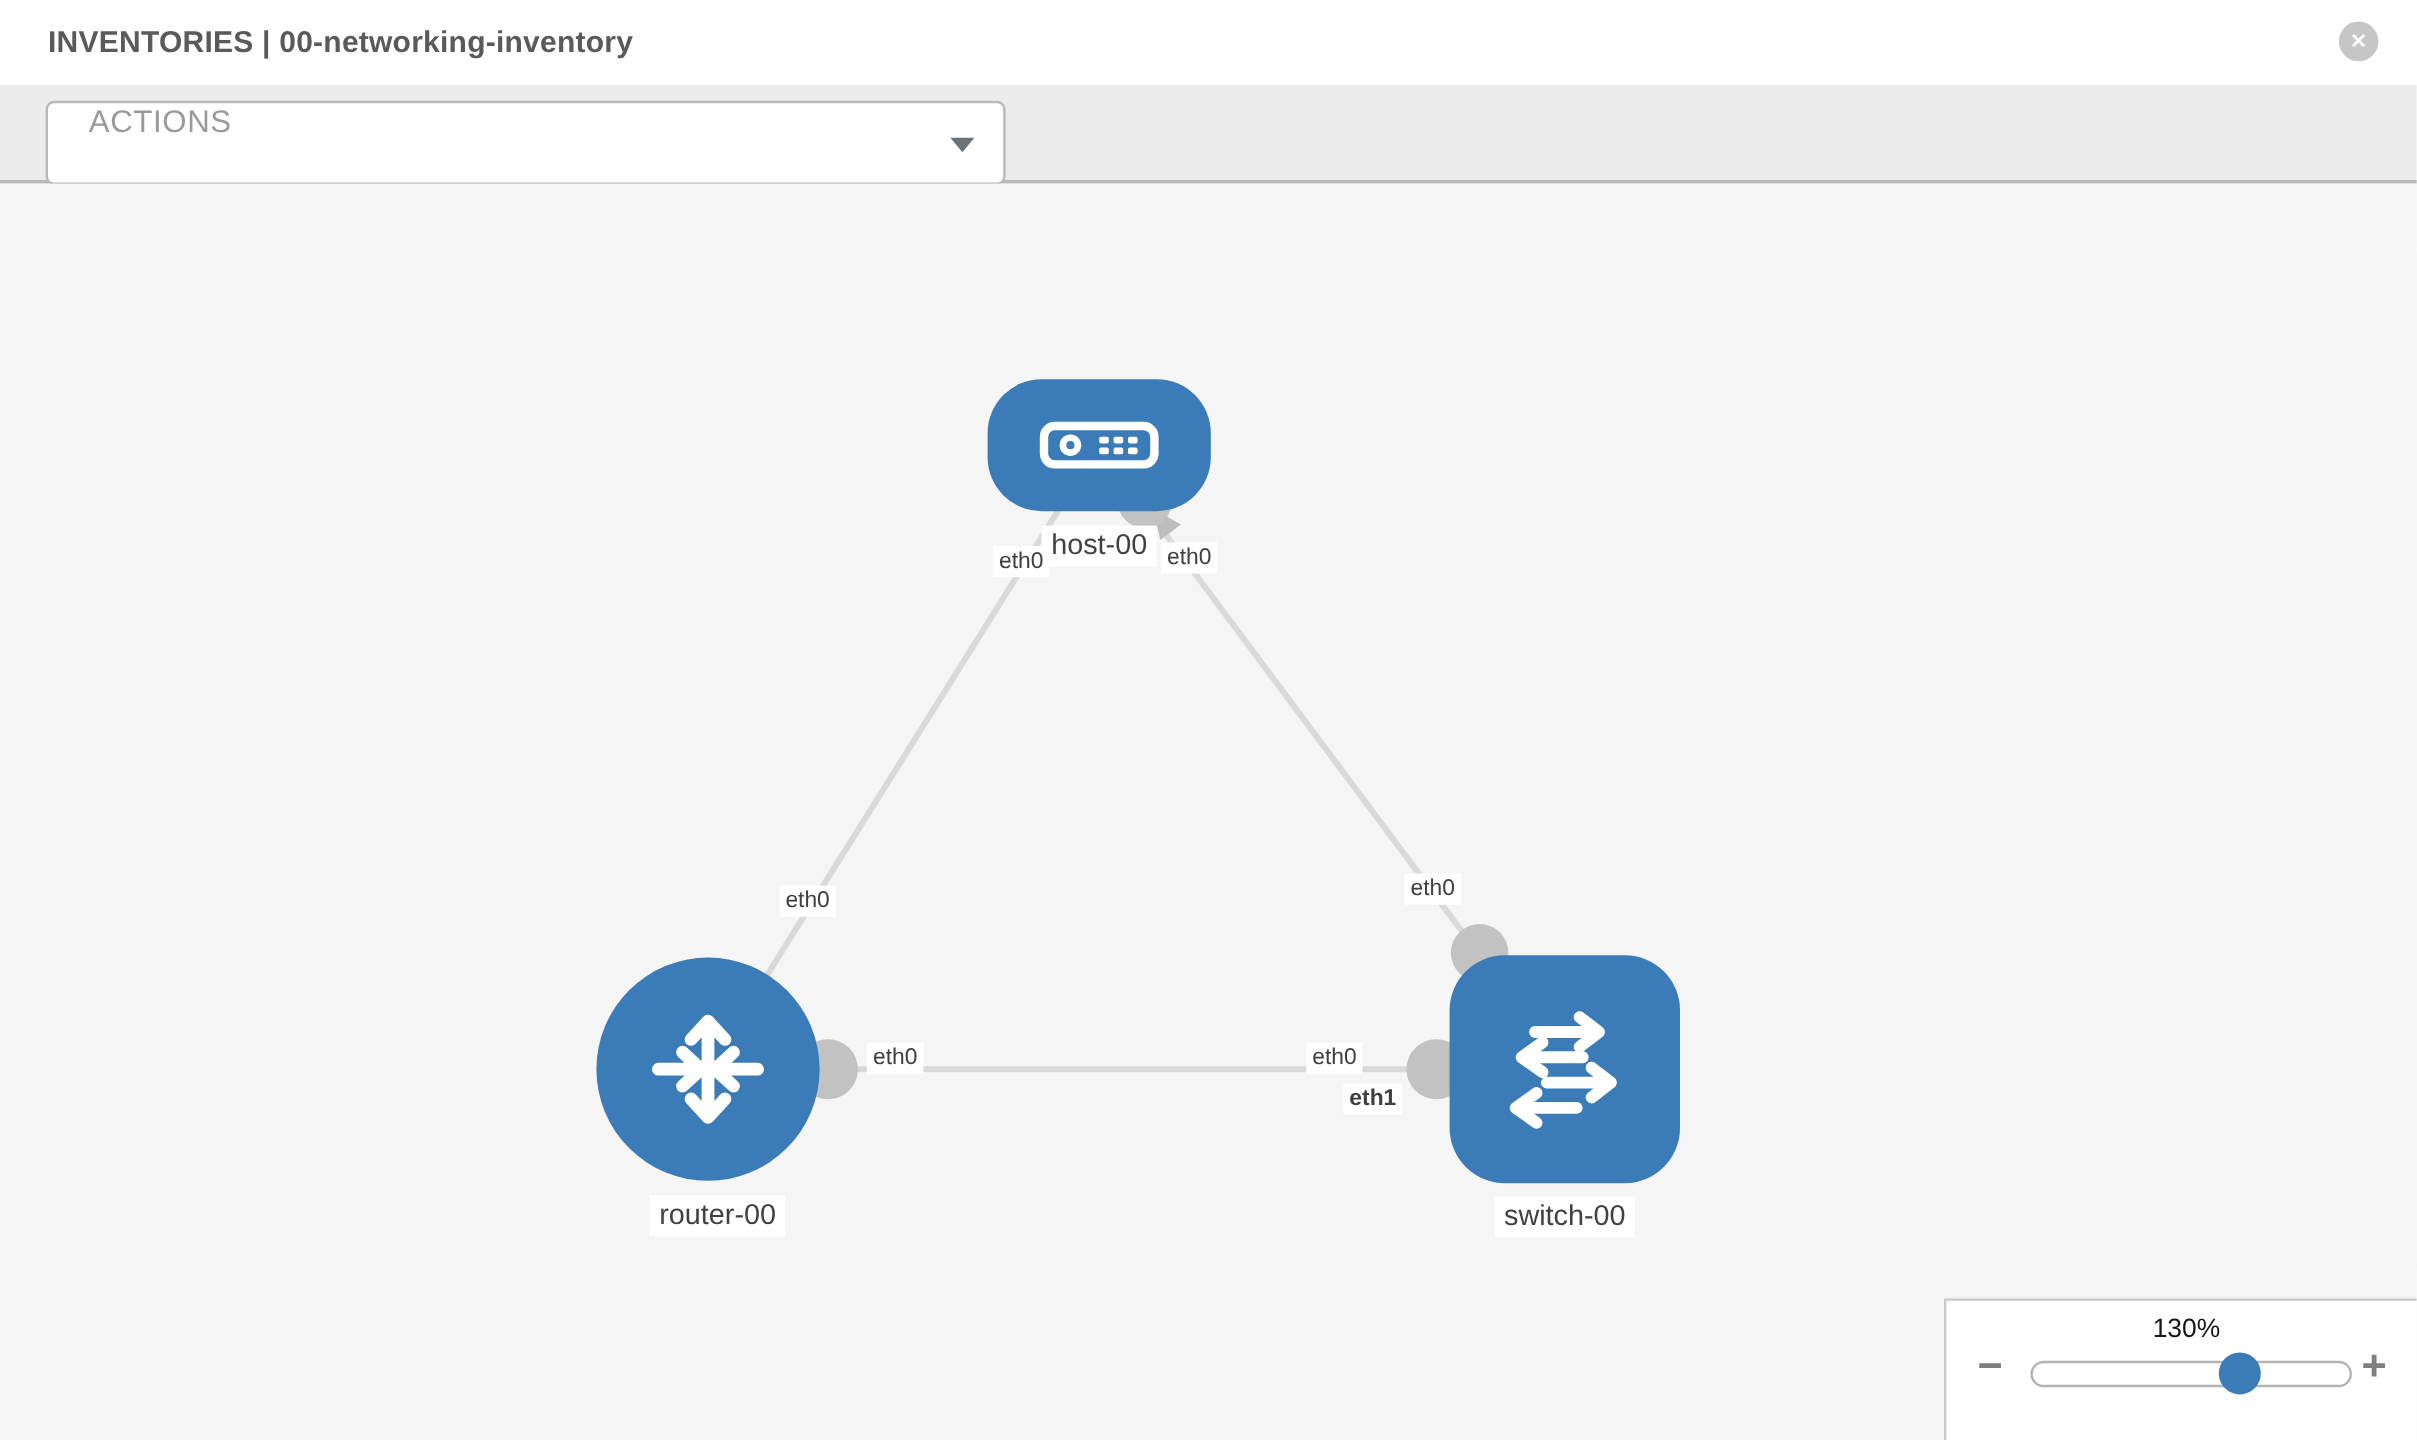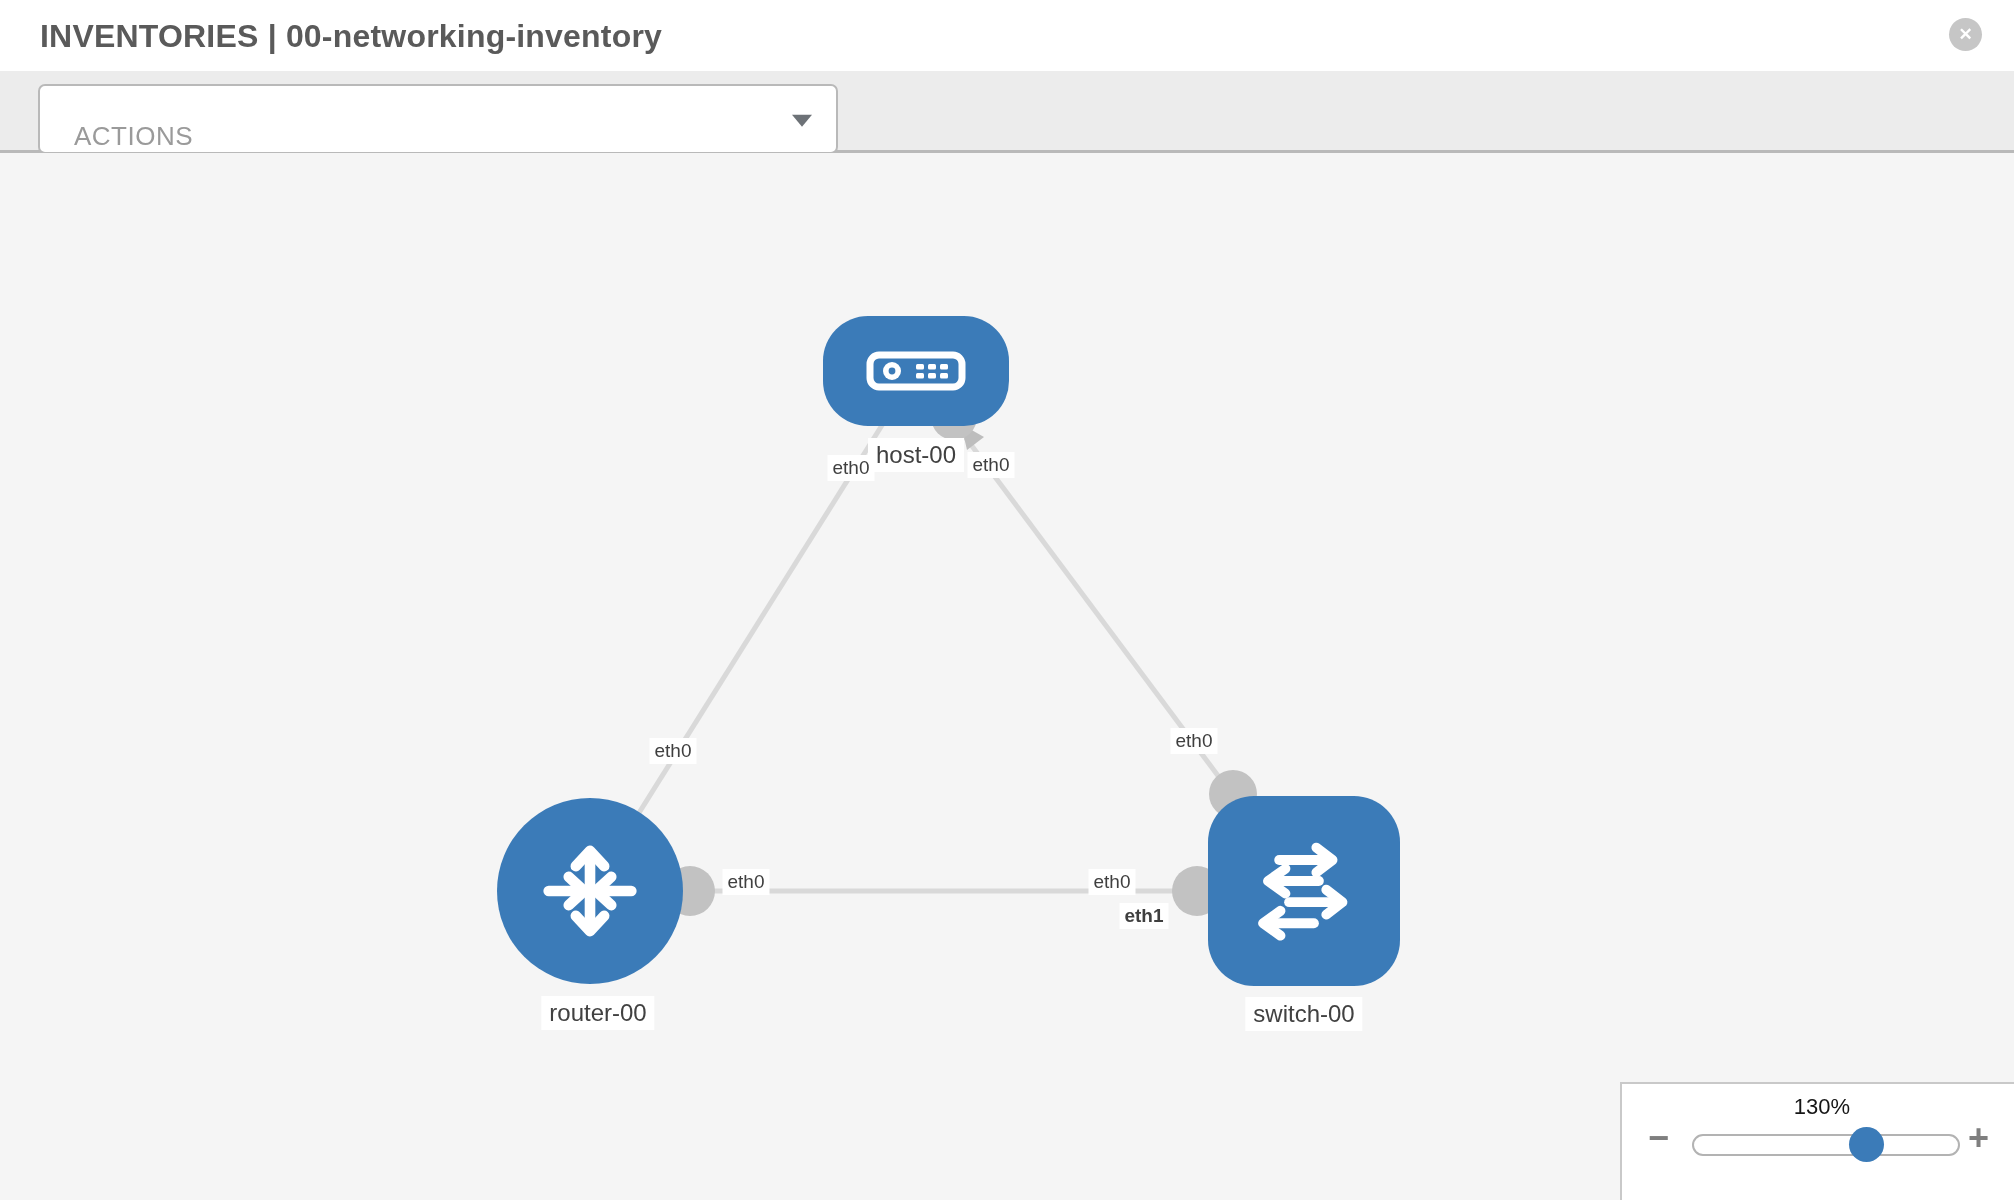--- a/index.html
+++ b/index.html
@@ -3,30 +3,30 @@
 <meta charset="utf-8">
 <style>
   * { box-sizing: border-box; margin: 0; padding: 0; }
   html,body { width: 2014px; height: 1200px; }
   body { font-family: "Liberation Sans", sans-serif; background: #ffffff; }
   .app { position: relative; width: 2014px; height: 1200px; overflow: hidden; background: #ffffff; }
 
   
   .hdr { position: relative; height: 71px; background: #ffffff; }
   .hdr-title { position: absolute; left: 40px; top: 50%; transform: translateY(-50%);
-               font-size: 32px; font-weight: 700; color: #5a5a5a; letter-spacing: .2px; }
+               font-size: 25px; font-weight: 700; color: #5a5a5a; letter-spacing: .2px; }
   .close-btn { position: absolute; right: 32px; top: 18px; width: 33px; height: 33px;
                background: #c6c6c6; border-radius: 50%; color: #ffffff; cursor: pointer;
                display: flex; align-items: center; justify-content: center;
                font-size: 17px; font-weight: 700; line-height: 1; }
 
   
   .toolbar { position: relative; height: 82px; background: #ececec; border-bottom: 3px solid #b9b9b9; }
   .dd-box { position: absolute; top: 13px; height: 70px; background: #ffffff;
-            border: 2px solid #b9b9b9; border-radius: 7px; display: flex; align-items: flex-end;
+            border: 2px solid #b9b9b9; border-radius: 7px; display: flex; align-items: flex-start;
             cursor: pointer; }
   .dd-box .dd-label { margin-left: 34px; font-size: 26px; color: #9a9a9a; letter-spacing: .5px; }
   .dd-caret { position: absolute; right: 24px; top: 50%; transform: translateY(-35%);
               width: 0; height: 0; border-left: 10px solid transparent;
               border-right: 10px solid transparent; border-top: 12px solid #6d7277; }
   .dd-actions { left: 38px; width: 800px; }
   .dd-search  { left: 1182px; width: 793px; }
   .tool-icon { position: absolute; top: 97px; width: 36px; height: 36px; cursor: pointer; }
   .tool-icon svg { width: 100%; height: 100%; fill: #747a80; }
   .tool-wrench { left: 1047px; top: 15px; }

